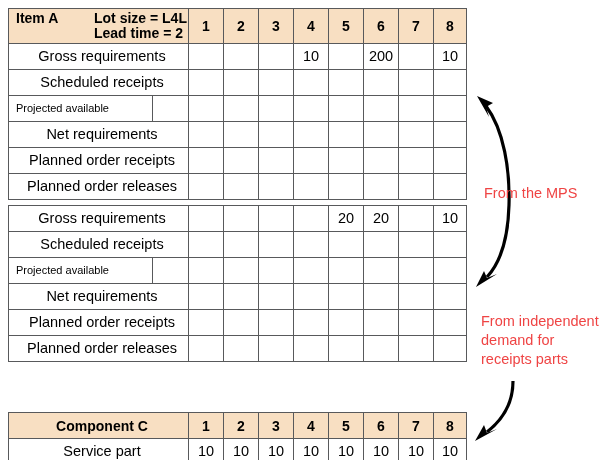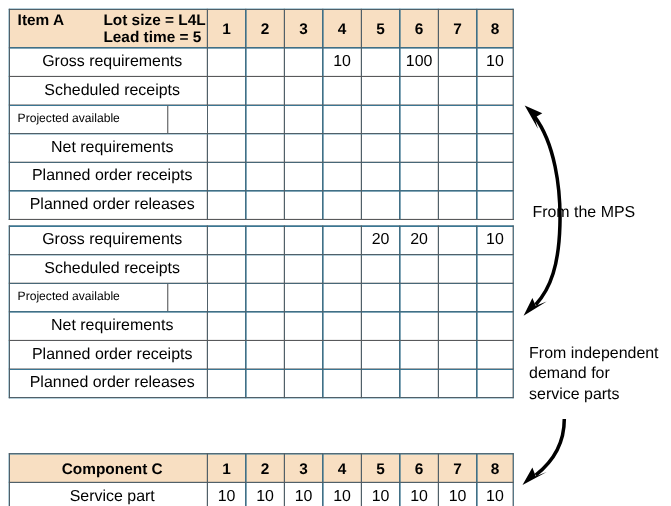--- a/index.html
+++ b/index.html
@@ -85,21 +85,21 @@
   .pa-split .pa-divider{
     position:absolute;
     left:143px;top:0;bottom:0;
     width:1px;background:#58595b;
   }
 
   
   .note{
     position:absolute;
     font-size:14.5px;
-    color:#000000;
+    color:#ef4444;
     line-height:19px;
     white-space:pre-line;
   }
   .arrows{position:absolute;left:0;top:0;width:610px;height:460px;pointer-events:none;}
 </style>
 </head>
 <body>
 
 <div class="stage">
 
@@ -117,42 +117,42 @@
     </colgroup>
     <tbody>
       <tr class="hdr">
         <td class="titlecell">
           <div class="titlewrap">
             <div class="titlerow1">
               <span class="item-name">Item A</span>
               <span class="lot-text">Lot size = L4L</span>
             </div>
             <div class="titlerow2">
-              <span class="lead-text">Lead time = 5</span>
+              <span class="lead-text">Lead time = 2</span>
             </div>
           </div>
         </td>
         <td>1</td>
         <td>2</td>
         <td>3</td>
         <td>4</td>
         <td>5</td>
         <td>6</td>
         <td>7</td>
         <td>8</td>
       </tr>
 
       <tr>
         <td class="rowlabel">Gross requirements</td>
         <td></td>
         <td></td>
         <td></td>
         <td>10</td>
         <td></td>
-        <td>100</td>
+        <td>200</td>
         <td></td>
         <td>10</td>
       </tr>
 
       <tr>
         <td class="rowlabel">Scheduled receipts</td>
         <td></td>
         <td></td>
         <td></td>
         <td></td>
@@ -351,15 +351,15 @@
     <polygon points="476,287 484,271 487,278 497,274" fill="#000000"></polygon>
 
     <path d="M 513 381 C 513 400, 505 418, 487 432" fill="none" stroke="#000000" stroke-width="3.2" stroke-linecap="butt"></path>
     <polygon points="475,441 484,425 487,433 497,429" fill="#000000"></polygon>
   </svg>
 
   <div class="note" style="left:484px;top:184px;width:124px;">From the MPS</div>
 
   <div class="note" style="left:481px;top:312px;width:128px;">From independent
 demand for
-service parts</div>
+receipts parts</div>
 
 </div>
 
 </body></html>

